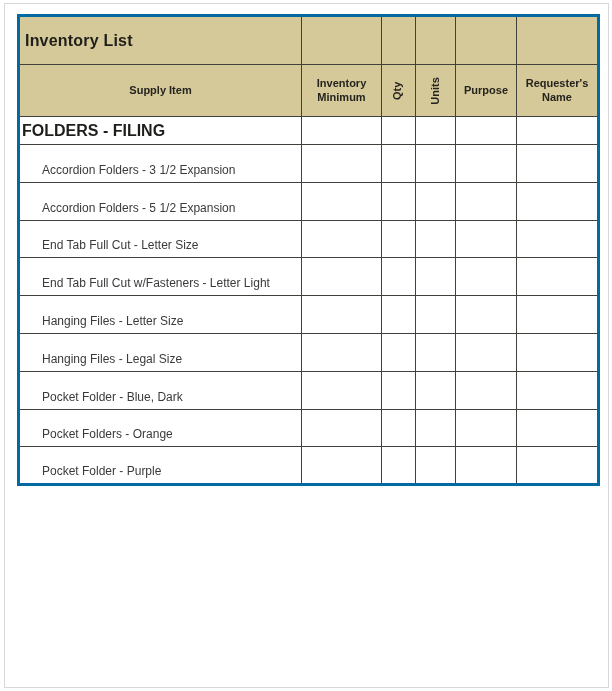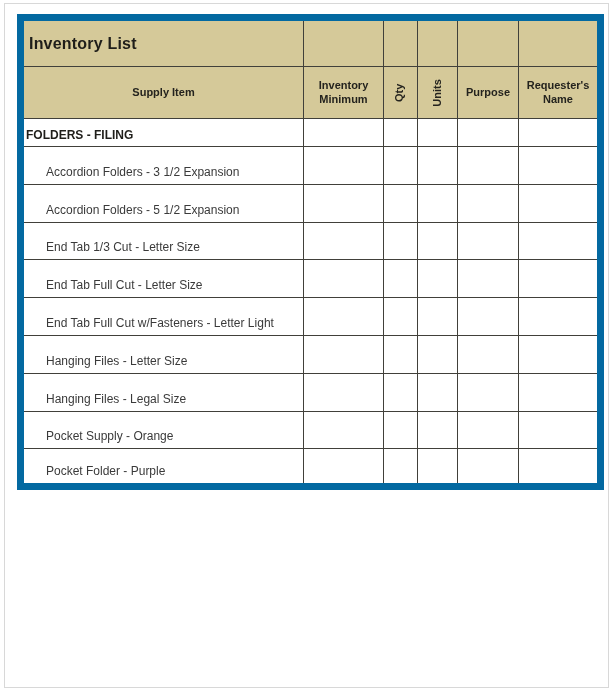--- a/index.html
+++ b/index.html
@@ -13,21 +13,21 @@
   .page-frame {
     position:absolute; left:4px; top:3px; right:3px; bottom:3px;
     border:1px solid #d8d8d8;
     pointer-events:none;
   }
   table.inv {
     position:absolute; left:17px; top:14px;
     width:580px;
     border-collapse:collapse;
     table-layout:fixed;
-    border:7px solid #0369a1;
+    border:3px solid #0369a1;
   }
   table.inv td {
     border:1px solid #41403a;
     overflow:hidden;
   }
   .tan { background:#d5c999; }
   .title-row td { height:49px; }
   .title-cell {
     font-size:16px;
     font-weight:bold;
@@ -49,21 +49,21 @@
   .rot-label {
     display:inline-block;
     transform:rotate(-90deg);
     white-space:nowrap;
     font-size:11px;
     font-weight:bold;
     color:#24231e;
   }
   .section-row td { height:28px; }
   .section-cell {
-    font-size:12px;
+    font-size:16px;
     font-weight:bold;
     color:#1f1e1a;
     vertical-align:bottom;
     padding:0 0 4px 2px;
     white-space:nowrap;
   }
   .item-row td { height:37.8px; background:#ffffff; }
   .item-label {
     font-size:12px;
     color:#3a3a3a;
@@ -125,28 +125,20 @@
   </tr>
   <tr class="item-row">
     <td class="item-label">Accordion Folders - 5 1/2 Expansion</td>
     <td></td>
     <td></td>
     <td></td>
     <td></td>
     <td></td>
   </tr>
   <tr class="item-row">
-    <td class="item-label">End Tab 1/3 Cut - Letter Size</td>
-    <td></td>
-    <td></td>
-    <td></td>
-    <td></td>
-    <td></td>
-  </tr>
-  <tr class="item-row">
     <td class="item-label">End Tab Full Cut - Letter Size</td>
     <td></td>
     <td></td>
     <td></td>
     <td></td>
     <td></td>
   </tr>
   <tr class="item-row">
     <td class="item-label">End Tab Full Cut w/Fasteners - Letter Light</td>
     <td></td>
@@ -165,21 +157,29 @@
   </tr>
   <tr class="item-row">
     <td class="item-label">Hanging Files - Legal Size</td>
     <td></td>
     <td></td>
     <td></td>
     <td></td>
     <td></td>
   </tr>
   <tr class="item-row">
-    <td class="item-label">Pocket Supply - Orange</td>
+    <td class="item-label">Pocket Folder - Blue, Dark</td>
+    <td></td>
+    <td></td>
+    <td></td>
+    <td></td>
+    <td></td>
+  </tr>
+  <tr class="item-row">
+    <td class="item-label">Pocket Folders - Orange</td>
     <td></td>
     <td></td>
     <td></td>
     <td></td>
     <td></td>
   </tr>
   <tr class="item-row">
     <td class="item-label">Pocket Folder - Purple</td>
     <td></td>
     <td></td>

